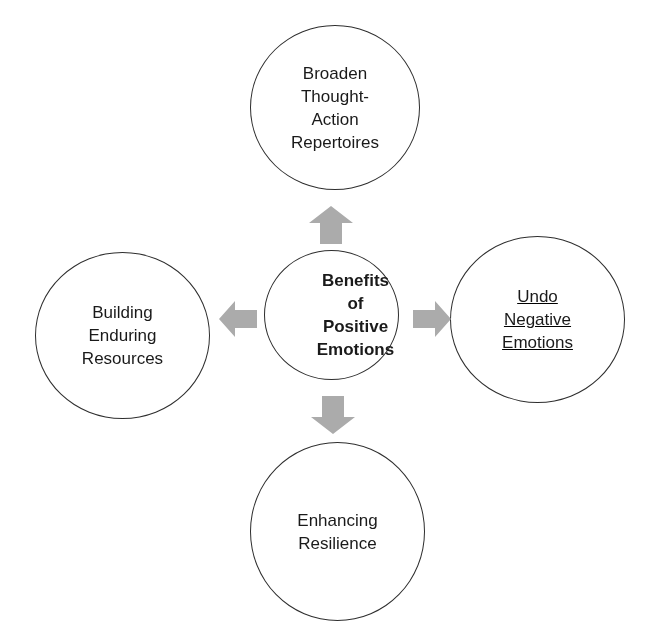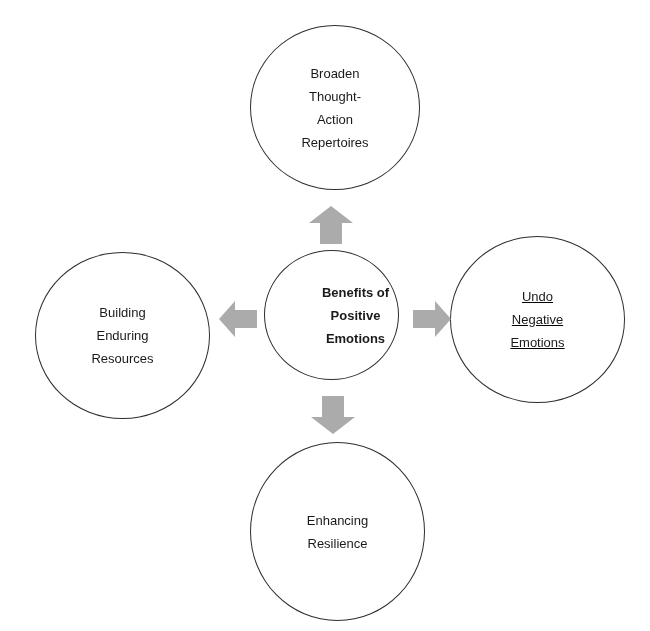--- a/index.html
+++ b/index.html
@@ -21,21 +21,21 @@
     border-radius: 50%;
     background: #ffffff;
     display: flex;
     align-items: center;
     justify-content: center;
     box-sizing: border-box;
   }
   .node-label {
     white-space: pre-line;
     text-align: center;
-    font-size: 13px;
+    font-size: 17px;
     line-height: 23px;
     color: #1a1a1a;
   }
   .node-top    { left: 250px; top: 25px;  width: 170px; height: 165px; }
   .node-left   { left: 35px;  top: 252px; width: 175px; height: 167px; }
   .node-center { left: 264px; top: 250px; width: 135px; height: 130px; }
   .node-right  { left: 450px; top: 236px; width: 175px; height: 167px; text-decoration: underline; }
   .node-bottom { left: 250px; top: 442px; width: 175px; height: 179px; }
   .node-center .node-label { font-weight: bold; margin-left: 48px; }
   .arrow {

